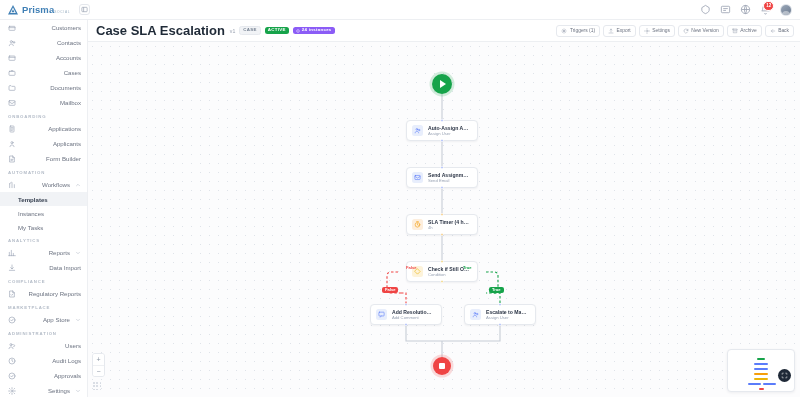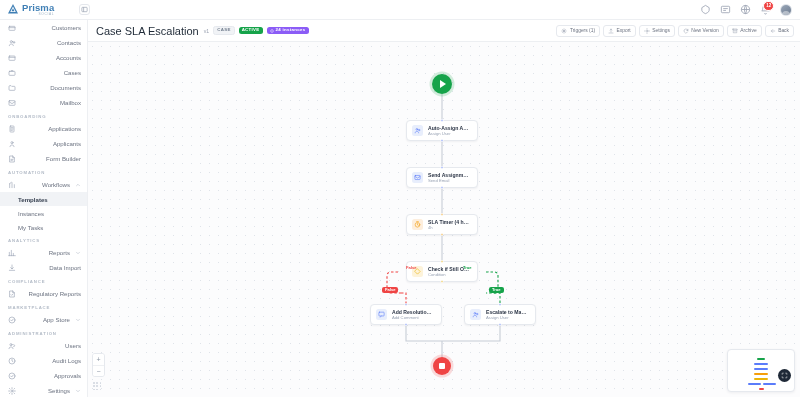--- a/index.html
+++ b/index.html
@@ -15,21 +15,21 @@
   .topbar {
     position: absolute; top: 0; left: 0; width: 800px; height: 20px;
     background: #ffffff; border-bottom: 1px solid #edeff2;
     display: flex; align-items: center; z-index: 40;
   }
   .logo-wrap { display: flex; align-items: center; gap: 3px; padding-left: 7px; width: 88px; }
   .logo-mark {
     width: 12px; height: 12px; position: relative; flex: none;
   }
   .logo-mark svg { display:block; }
-  .logo-text { display: flex; flex-direction: column; line-height: 1; align-items: flex-end; }
+  .logo-text { display: flex; flex-direction: row; line-height: 1; align-items: flex-end; }
   .logo-name { font-size: 9.5px; font-weight: 700; color: #3f7fb5; letter-spacing: .1px; }
   .logo-sub { font-size: 3.2px; color: #9bb0c2; letter-spacing: .7px; margin-top: 1px; text-align:right; }
 
   .collapse-btn {
     position: absolute; left: 79px; top: 4px;
     width: 11px; height: 11px; border: 1px solid #e4e7ec; border-radius: 3px;
     background: #fff; display: flex; align-items: center; justify-content: center;
     font-size: 6px; color: #9aa2b1; cursor: pointer;
   }
 
@@ -80,21 +80,21 @@
   .nav-item.sub.active .nav-label { color: #374151; font-weight: 600; }
   .nav-caret { width: 6px; height: 6px; color: #b9c0cb; flex:none; }
   .nav-caret svg{display:block;}
 
   
   .wf-header {
     position: absolute; top: 20px; left: 88px; width: 712px; height: 22px;
     background: #ffffff; border-bottom: 1px solid #edeff2;
     display: flex; align-items: center; padding: 0 6px 0 8px; z-index: 25;
   }
-  .wf-title { font-size: 11px; font-weight: 400; color: #1f2a37; white-space: nowrap; }
+  .wf-title { font-size: 13px; font-weight: 700; color: #1f2a37; white-space: nowrap; }
   .wf-version { font-size: 5.2px; color: #9aa2b1; margin-left: 5px; }
   .chip {
     font-size: 4.4px; font-weight: 700; letter-spacing: .3px;
     border-radius: 2.5px; padding: 1.5px 3px; margin-left: 4px;
     white-space: nowrap; line-height: 1;
   }
   .chip.cat { background: #f1f3f6; color: #737f8f; border: .5px solid #e6e9ee; }
   .chip.active { background: #16a34a; color: #ffffff; }
   .chip.inst {
     background: #8b5cf6; color: #ffffff; display: inline-flex; align-items: center; gap: 2px;

